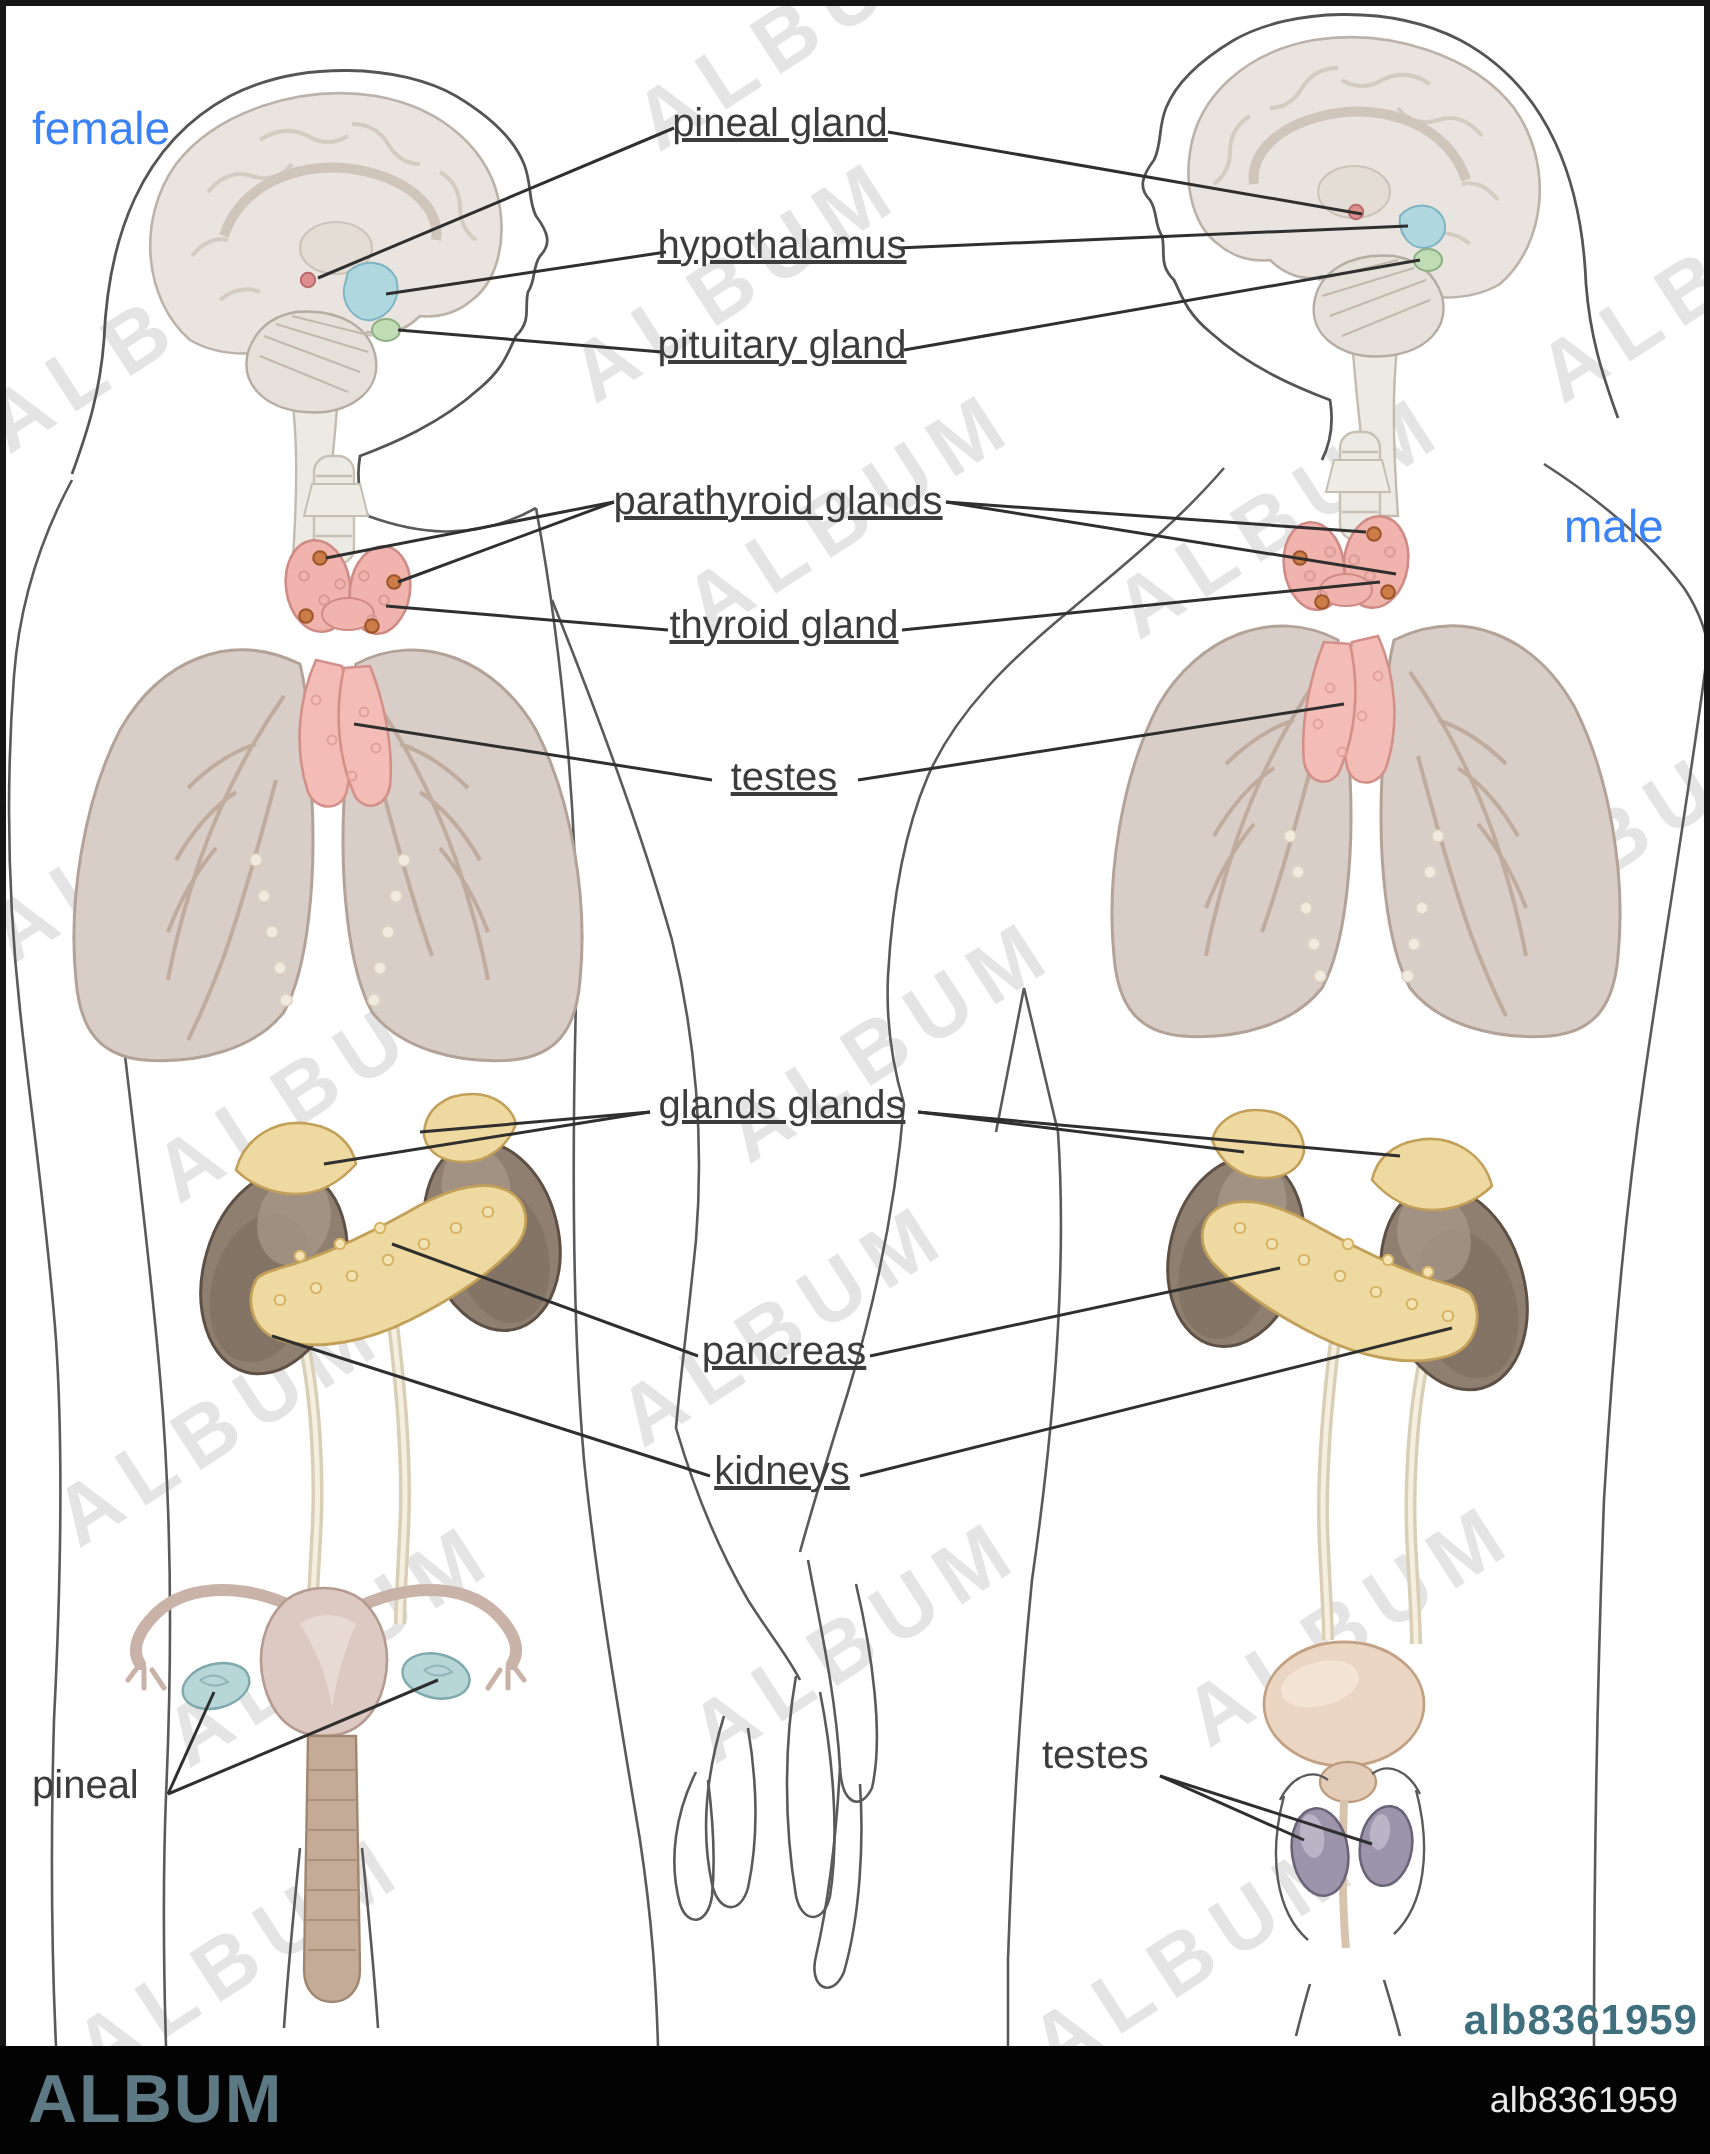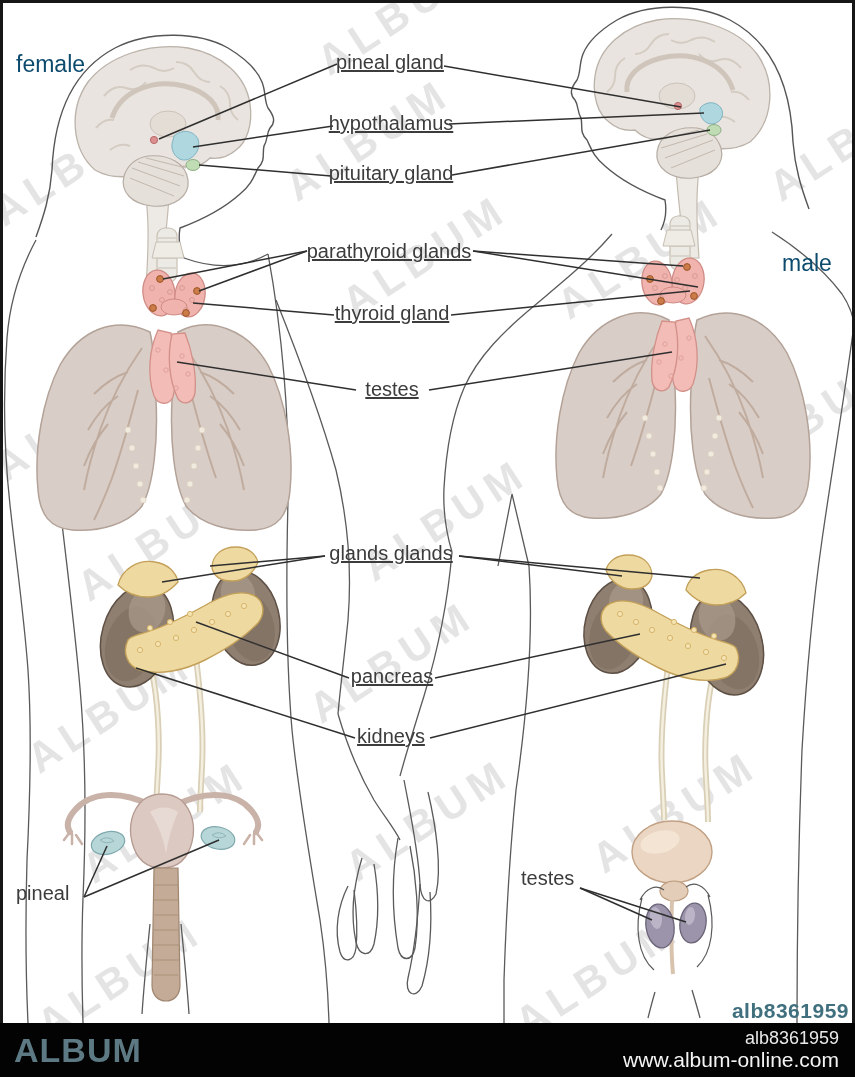--- a/index.html
+++ b/index.html
@@ -17,21 +17,21 @@
     font-size:42px; font-weight:600; letter-spacing:7px;
     color:rgba(134,134,134,0.22); white-space:nowrap; user-select:none;
   }
   svg.art { position:absolute; left:0; top:0; z-index:2; }
   .labels { position:absolute; inset:0; z-index:3; }
   .lbl {
     position:absolute; font-size:20px; color:#3c3c3c; white-space:nowrap;
     line-height:1;
   }
   .lbl.c { transform:translateX(-50%);text-decoration:underline; }
-  .lbl.sex { font-size:23px; color:#0c4a6e; }
+  .lbl.sex { font-size:23px; color:#3b82f6; }
   .code-overlay {
     position:absolute; right:6px; top:999px; z-index:4;
     font-size:21px; font-weight:bold; color:#40707e; letter-spacing:0.5px;
   }
   .bottombar {
     position:absolute; left:0; top:1023px; width:855px; height:54px;
     background:#030303; z-index:50; display:flex; align-items:center;
     justify-content:space-between; box-sizing:border-box; padding:0 16px 0 14px;
   }
   .logo {
@@ -322,18 +322,17 @@
     <div class="lbl" style="left:16px;top:883px">pineal</div>
     <div class="lbl" style="left:521px;top:868px">testes</div>
   </div>
 
   <div class="code-overlay">alb8361959</div>
 
   <div class="bottombar">
     <div class="logo">ALBUM</div>
     <div class="bar-right">
       <div class="bar-id">alb8361959</div>
-      <div class="bar-url">www.album-online.com</div>
     </div>
   </div>
 
   <div class="frame"></div>
 </div>
 
 </body></html>

